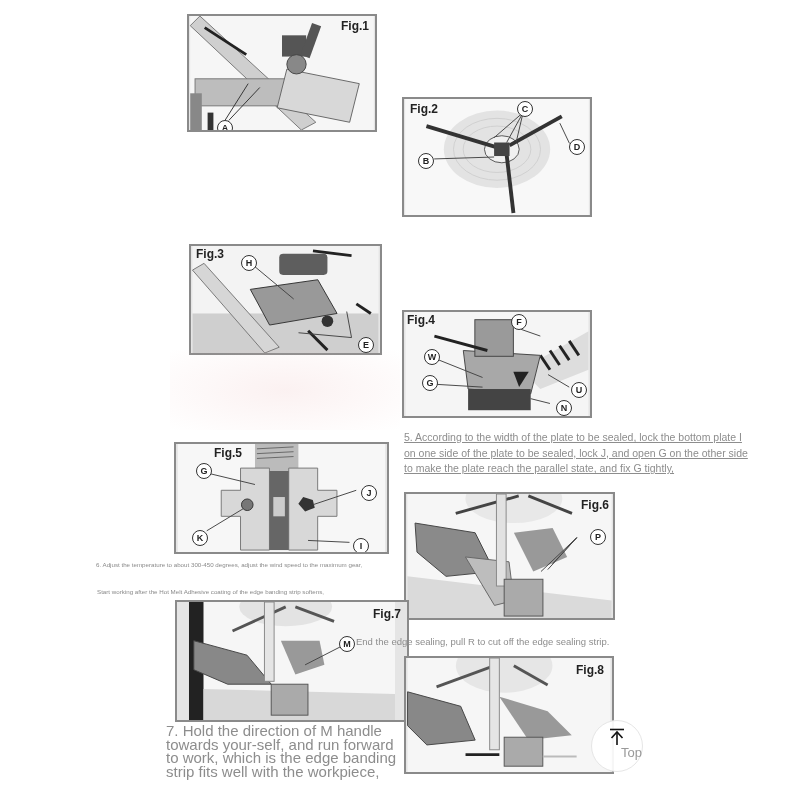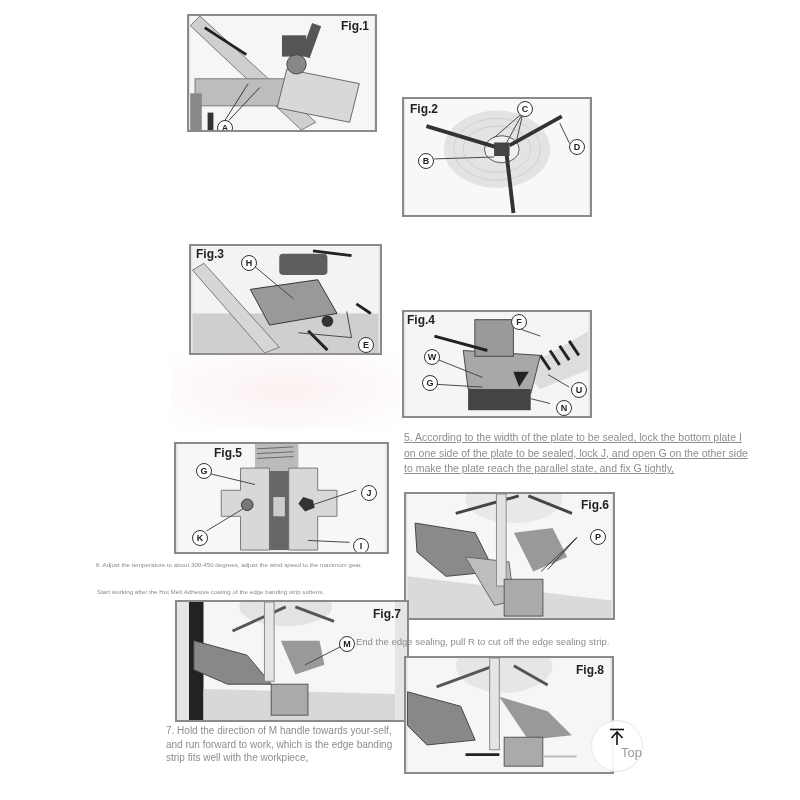--- a/index.html
+++ b/index.html
@@ -216,21 +216,21 @@
     <polygon points="0,35 55,50 70,85 20,90 0,70" fill="#888" stroke="#444"></polygon>
     <rect x="85" y="0" width="10" height="95" fill="#e5e5e5" stroke="#888"></rect>
     <polygon points="95,40 145,55 170,80 125,85" fill="#999"></polygon>
     <rect x="100" y="82" width="40" height="30" fill="#aaa" stroke="#555"></rect>
     <line x1="60" y1="100" x2="95" y2="100" stroke="#222" stroke-width="3"></line>
     <line x1="140" y1="102" x2="175" y2="102" stroke="#bbb" stroke-width="2"></line>
   </svg>
   <span class="fig-title" style="right:8px;top:5px;">Fig.8</span>
 </div>
 
-<div class="caption" style="left:166px;top:724px;width:232px;line-height:13.5px;font-size:10px;">7. Hold the direction of M handle towards your-self, and run forward to work, which is the edge banding strip fits well with the workpiece,</div>
+<div class="caption" style="left:166px;top:724px;width:232px;line-height:13.5px;font-size:15px;">7. Hold the direction of M handle towards your-self, and run forward to work, which is the edge banding strip fits well with the workpiece,</div>
 
 <div class="top-btn">
   <svg class="arrow" viewBox="0 0 16 18">
     <line x1="1" y1="1.5" x2="15" y2="1.5" stroke="#111" stroke-width="1.6"></line>
     <line x1="8" y1="4" x2="8" y2="17" stroke="#111" stroke-width="1.6"></line>
     <polyline points="2.5,10 8,4 13.5,10" fill="none" stroke="#111" stroke-width="1.6"></polyline>
   </svg>
   <span class="label">Top</span>
 </div>
 

